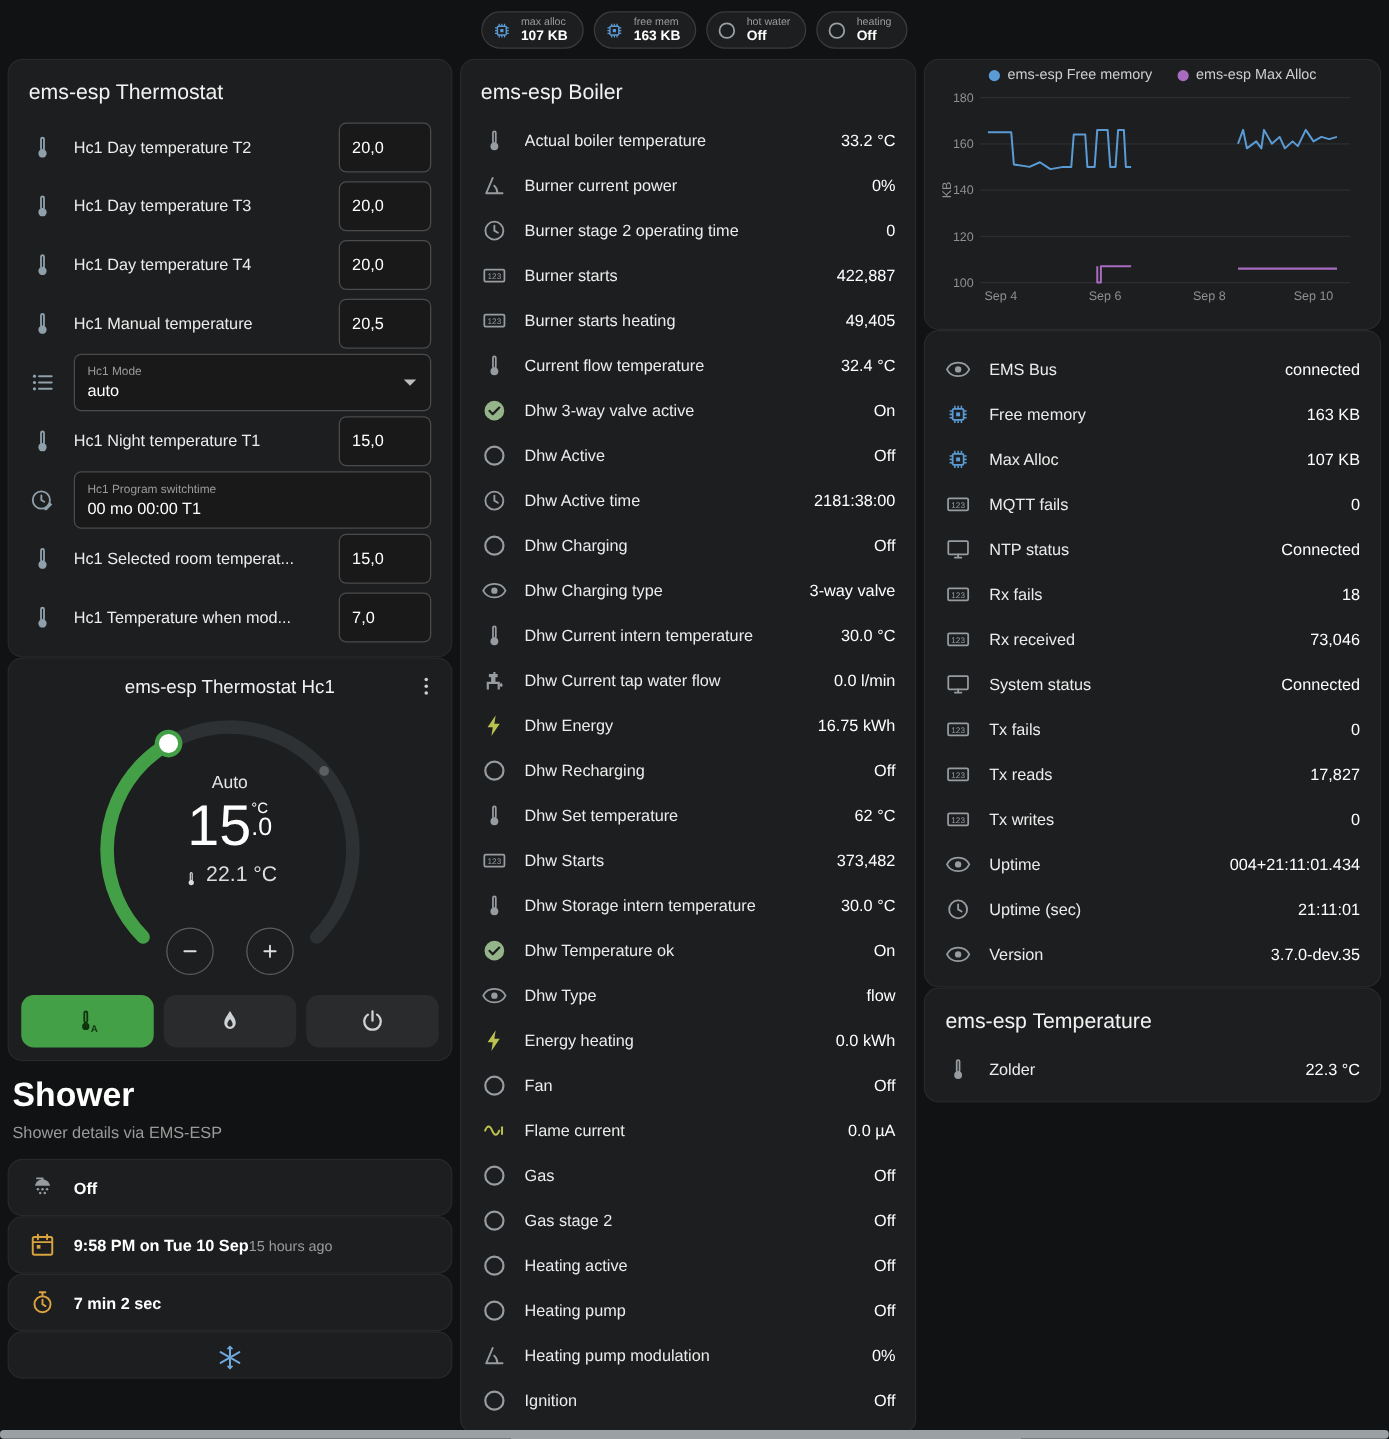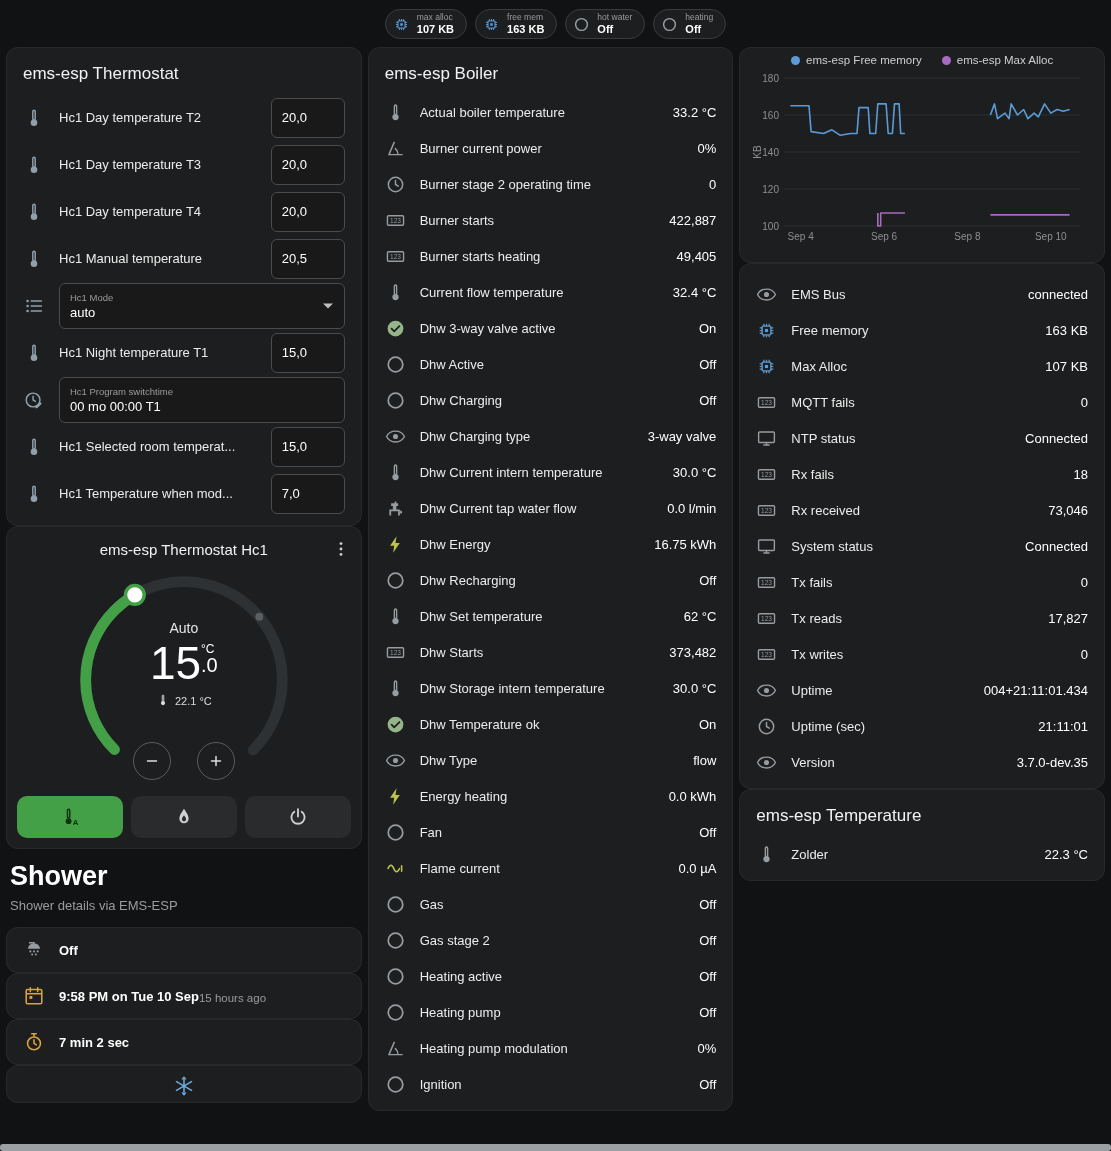--- a/index.html
+++ b/index.html
@@ -37,21 +37,21 @@
   .dots-btn{position:absolute;right:10px;top:12px;background:none;border:none;cursor:pointer;color:#cfcfcf}
   .dots-btn .icon{width:20px;height:20px;color:#cfcfcf}
   .dial-wrap{position:relative;width:236px;height:236px;margin:4px auto 0}
   .dial-center{position:absolute;left:0;right:0;top:30px;bottom:64px;display:flex;flex-direction:column;align-items:center;justify-content:center;gap:2px}
   .hvac-label{font-size:14px;color:#e4e4e4}
   .big-temp{display:flex;align-items:flex-start;line-height:1;margin-top:2px}
   .big-int{font-size:46px;color:#fff}
   .big-side{display:flex;flex-direction:column;align-items:flex-start;margin-top:3px}
   .big-unit{font-size:12px;color:#fff}
   .big-dec{font-size:20px;color:#fff}
-  .cur-temp{display:flex;align-items:flex-end;gap:5px;font-size:11px;color:#ddd;margin-top:5px}
+  .cur-temp{display:flex;align-items:flex-end;gap:5px;font-size:17px;color:#ddd;margin-top:5px}
   .cur-temp .icon{width:14px;height:14px;color:#ddd}
   .stepper{display:flex;justify-content:center;gap:26px;margin-top:-56px;position:relative}
   .step-btn{width:38px;height:38px;border-radius:50%;border:1px solid #5c5c5c;background:transparent;color:#ddd;display:flex;align-items:center;justify-content:center;cursor:pointer}
   .step-btn .icon{width:18px;height:18px;color:#ddd}
   .mode-row{display:flex;gap:8px;padding:16px 10px 10px}
   .mode-btn{flex:1;height:42px;border:none;border-radius:10px;background:#2a2b2c;display:flex;align-items:center;justify-content:center;cursor:pointer;color:#cfd2d4}
   .mode-btn.active{background:#43a047;color:#10340f}
   .mode-btn .icon{width:22px;height:22px;color:inherit}
   
   .section-head{padding:12px 4px 2px}
@@ -449,20 +449,27 @@
             </svg>
             <span class="entity-name">Dhw 3-way valve active</span>
             <span class="entity-value">On</span>
           </div>
           <div class="entity-row">
             <svg class="icon">
               <use href="#i-circle"></use>
             </svg>
             <span class="entity-name">Dhw Active</span>
             <span class="entity-value">Off</span>
+          </div>
+          <div class="entity-row">
+            <svg class="icon">
+              <use href="#i-clock"></use>
+            </svg>
+            <span class="entity-name">Dhw Active time</span>
+            <span class="entity-value">2181:38:00</span>
           </div>
           <div class="entity-row">
             <svg class="icon">
               <use href="#i-circle"></use>
             </svg>
             <span class="entity-name">Dhw Charging</span>
             <span class="entity-value">Off</span>
           </div>
           <div class="entity-row">
             <svg class="icon">

